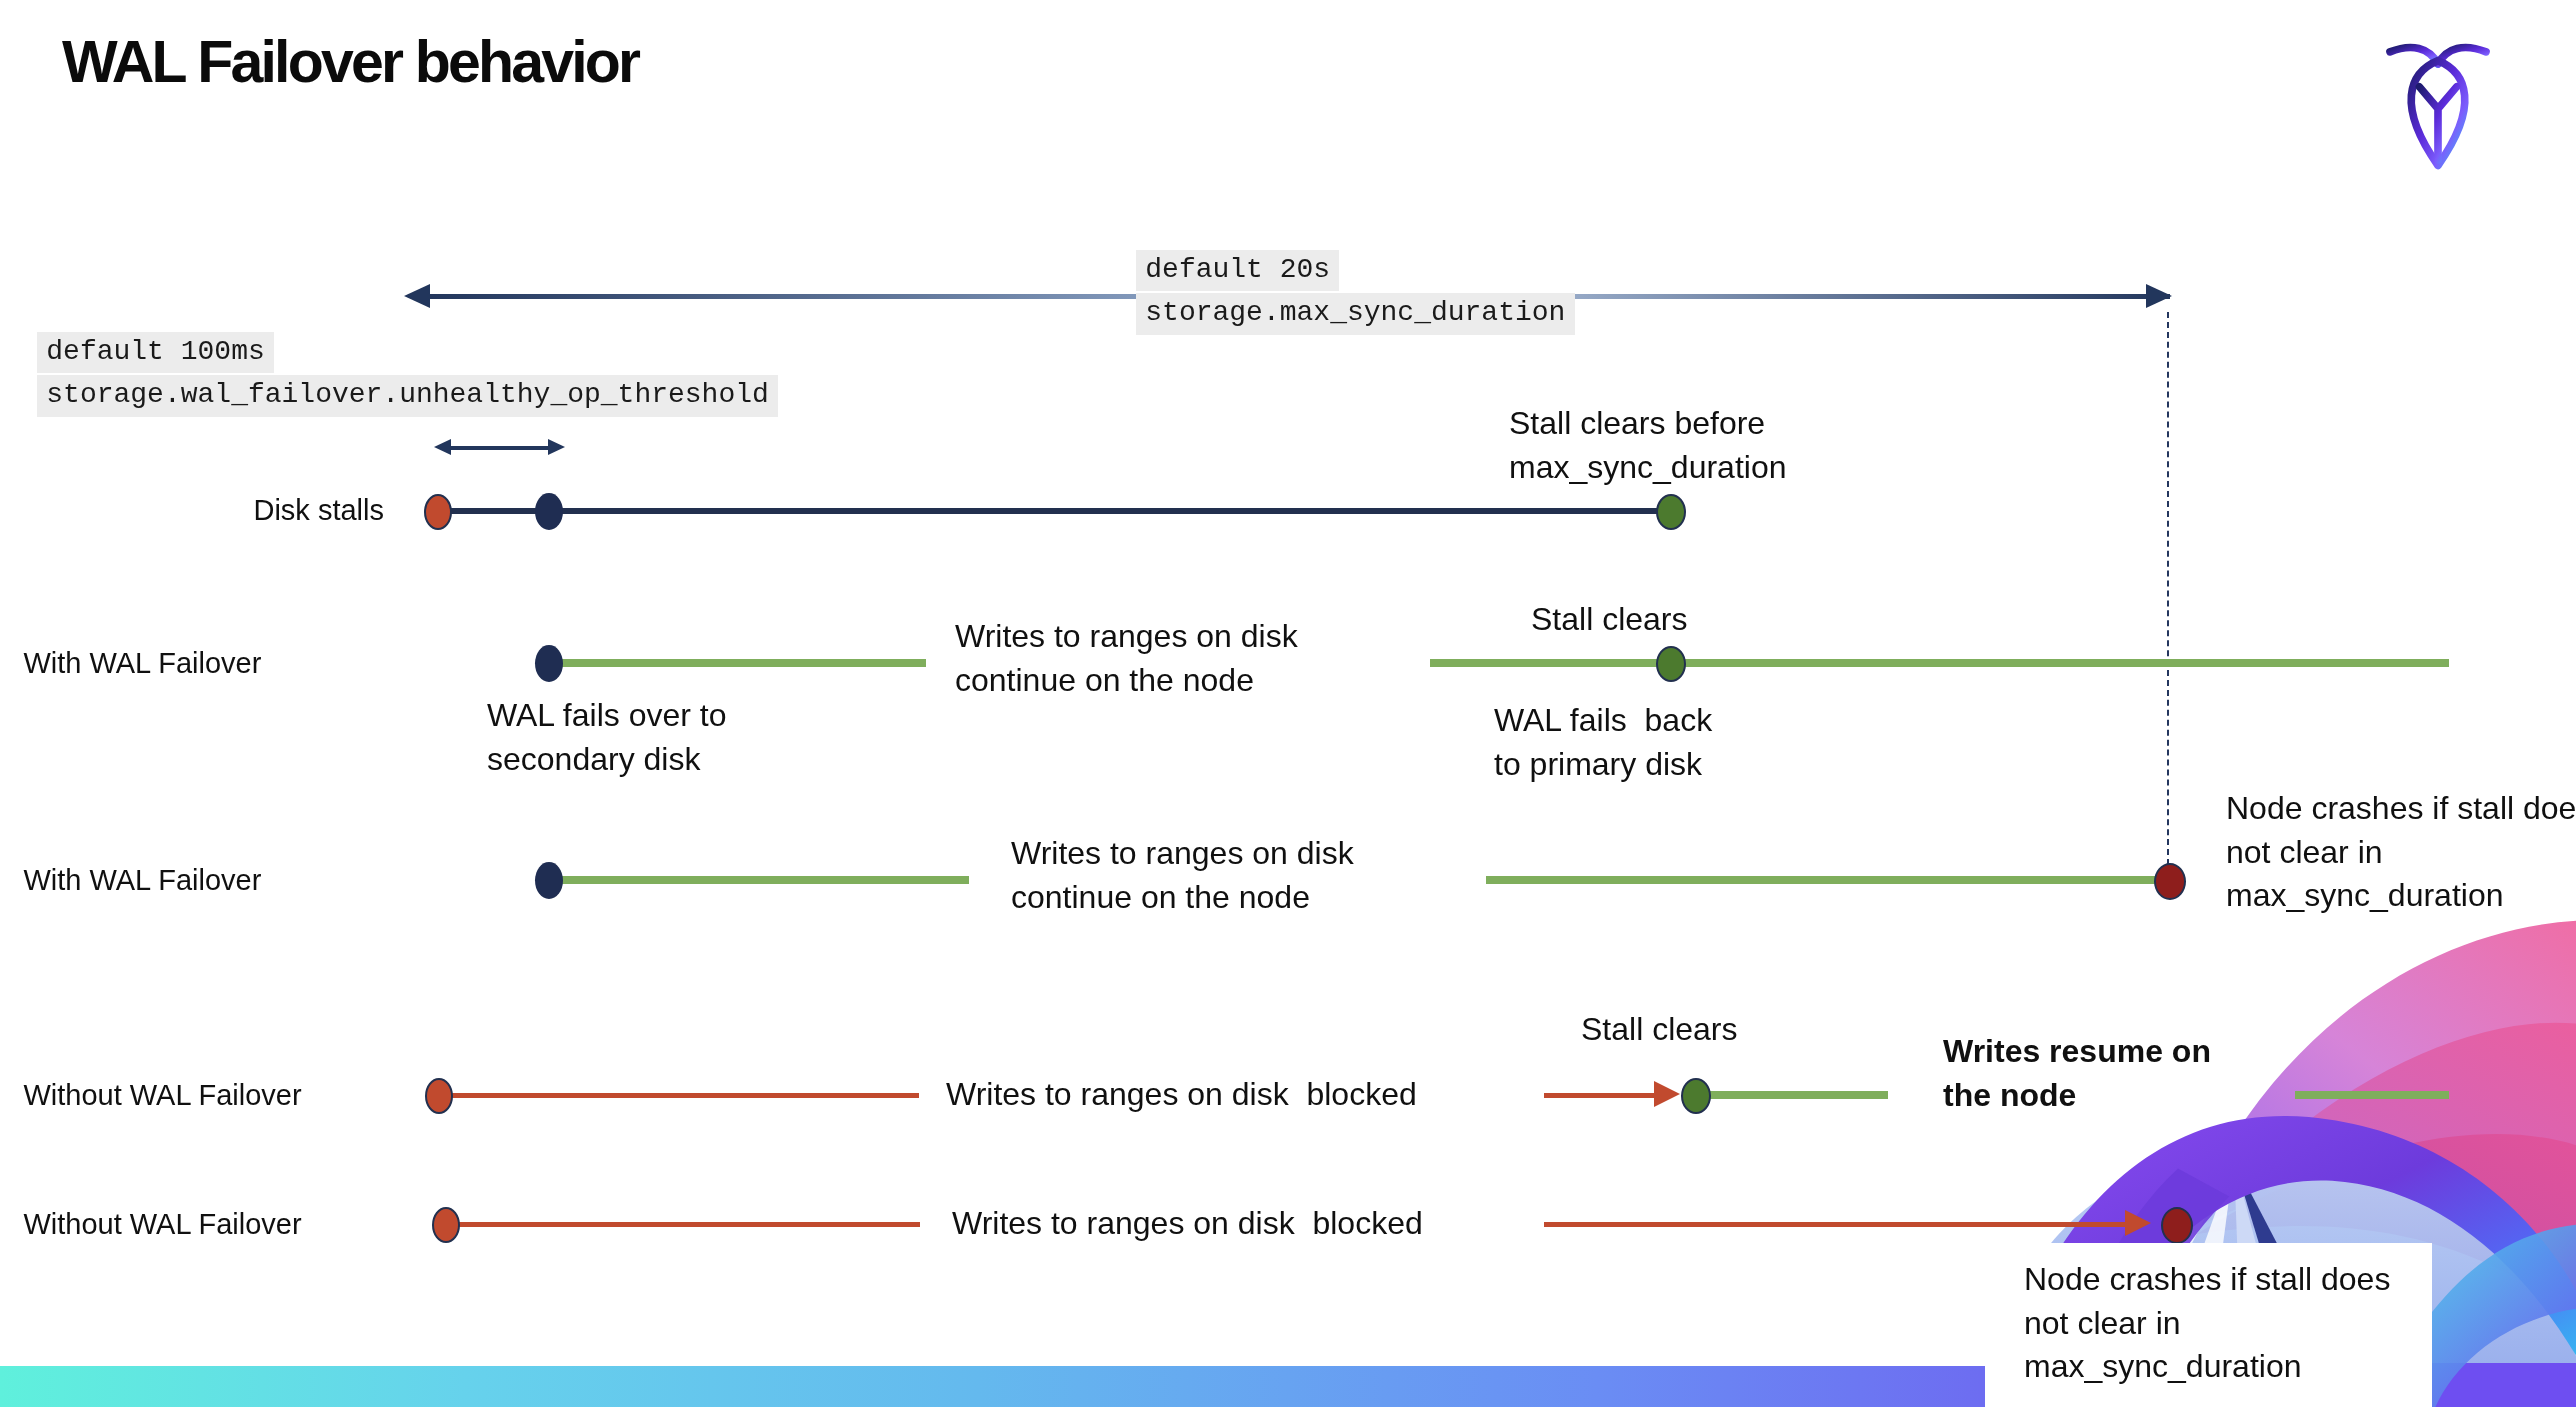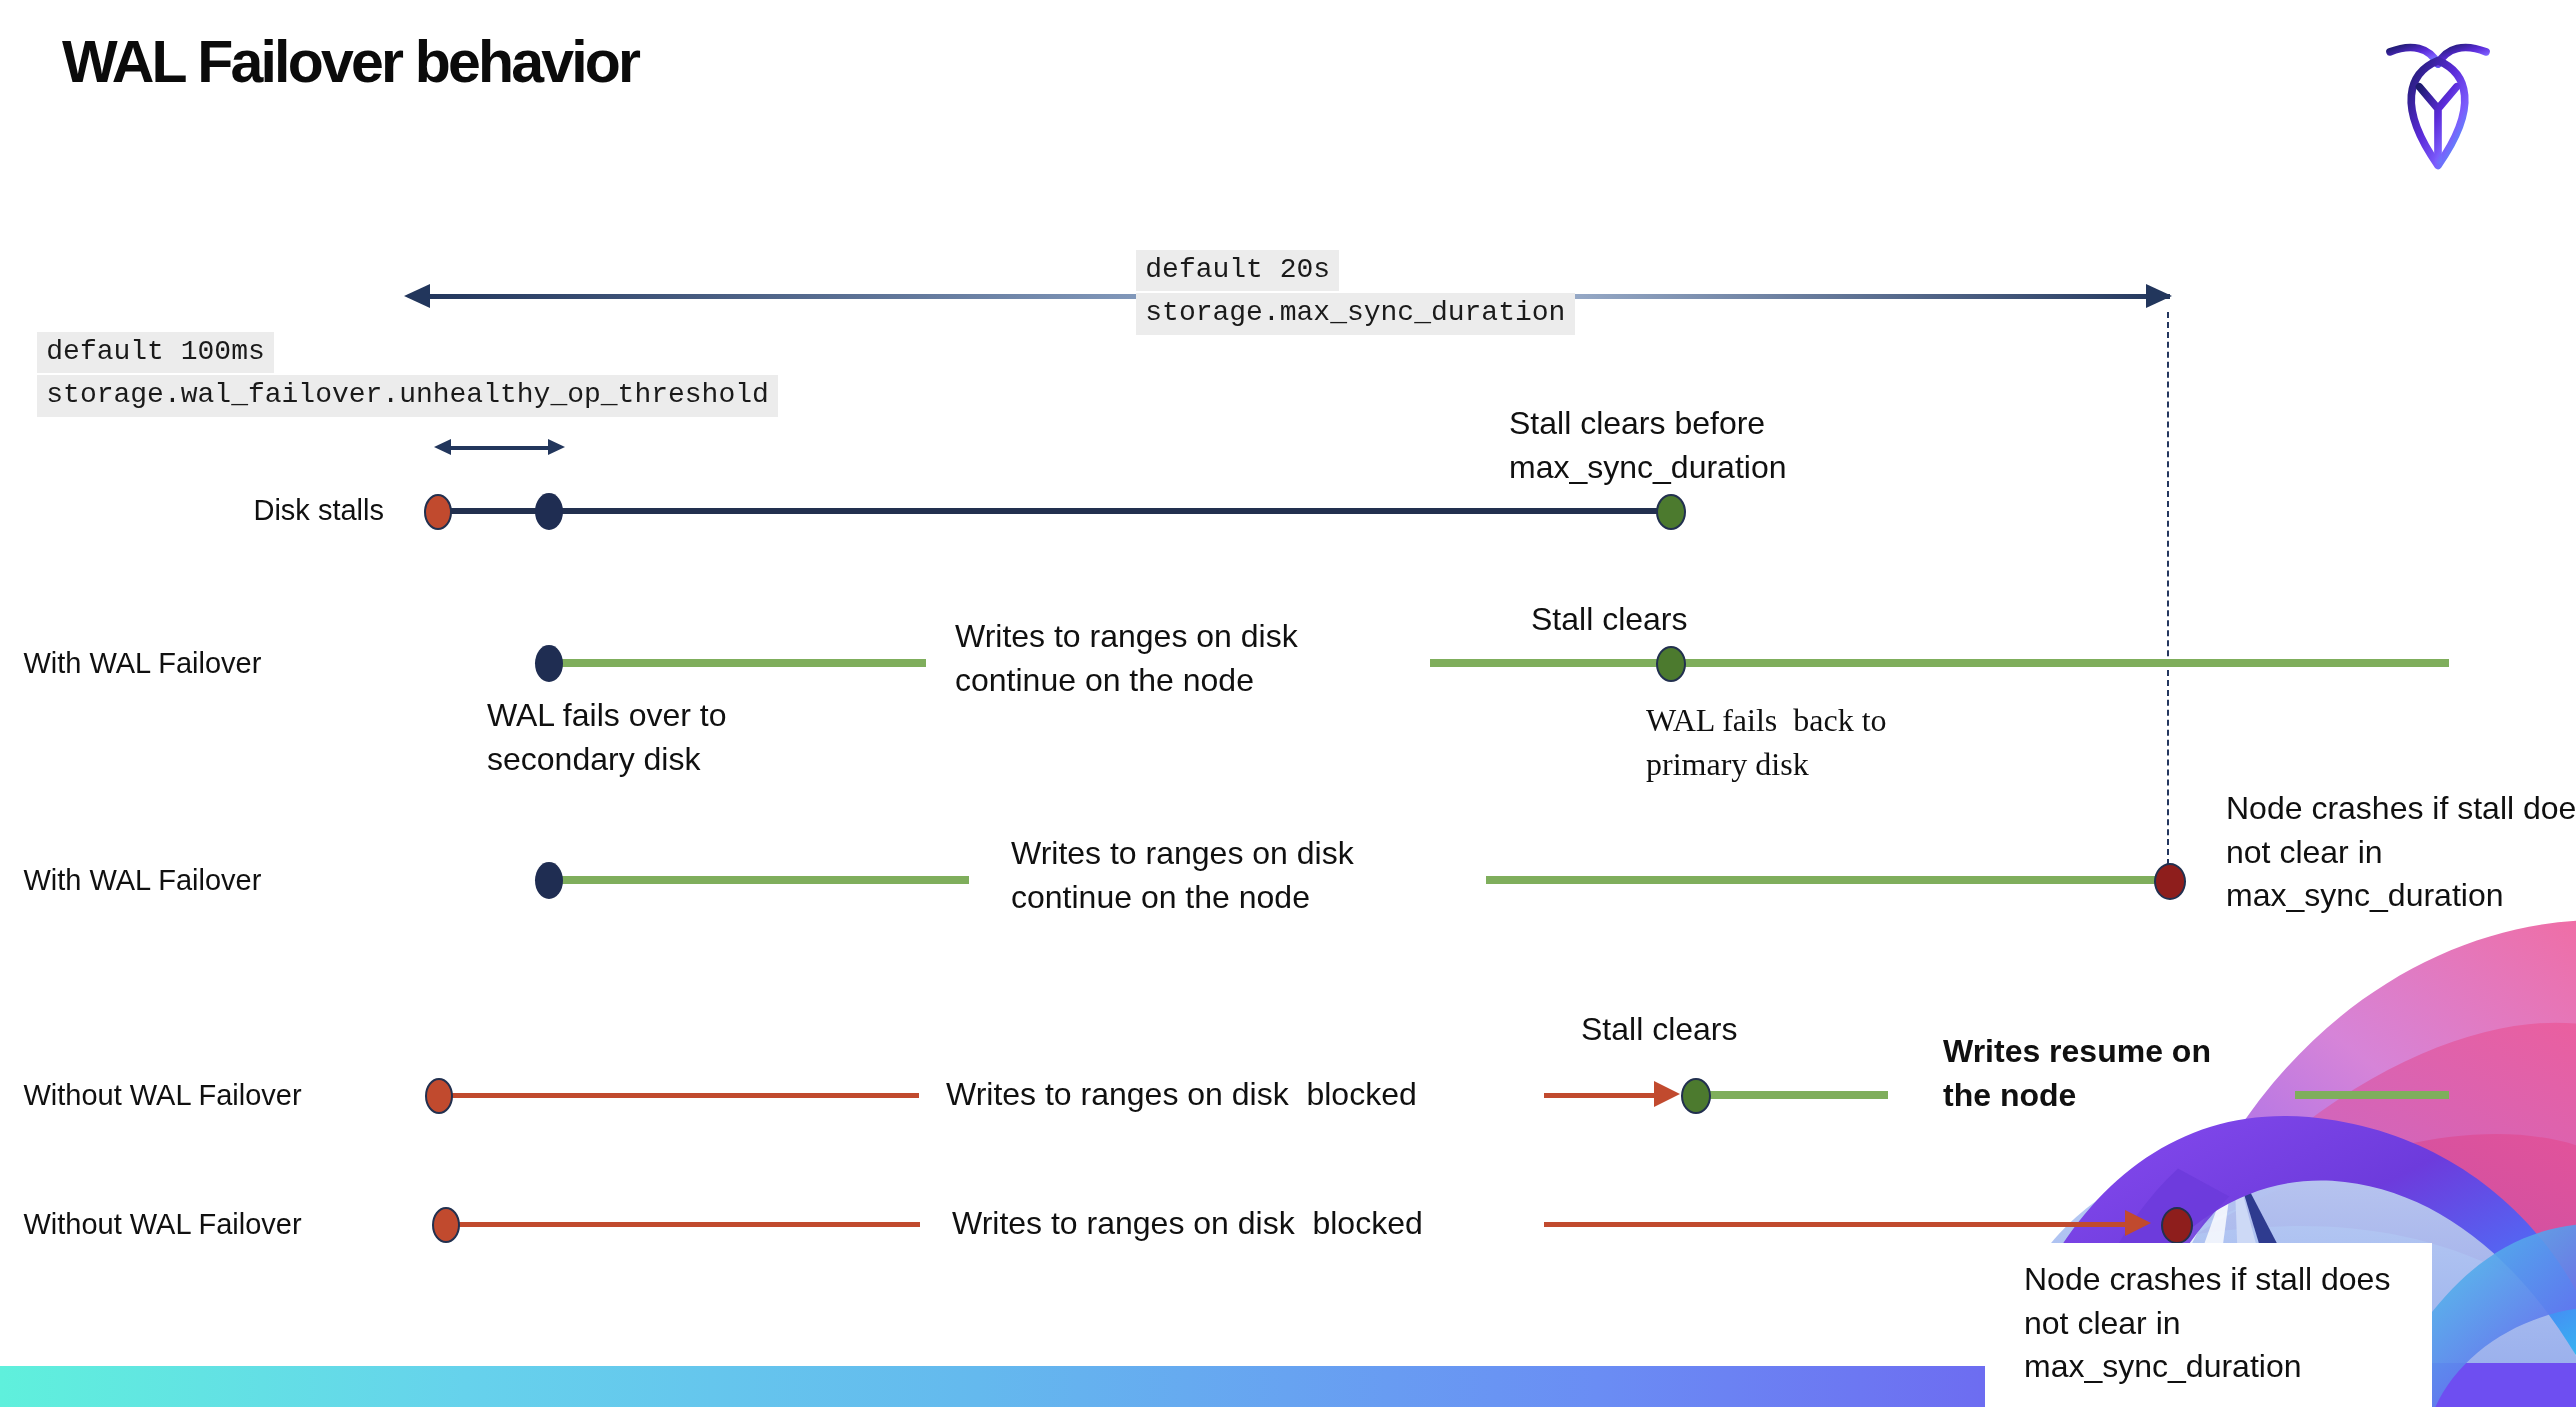--- a/index.html
+++ b/index.html
@@ -112,21 +112,21 @@
   <div class="ann" style="left:1509px;top:402px;width:374px;">Stall clears before max_sync_duration</div>
 
   <div class="row-label" style="left:23.4px;top:647px;">With WAL Failover</div>
   <div class="dot navy" style="left:535px;top:645px;"></div>
   <div class="hline green-line" style="left:561px;top:659px;width:365px;"></div>
   <div class="ann" style="left:955px;top:615px;width:393px;">Writes to ranges on disk continue on the node</div>
   <div class="hline green-line" style="left:1430px;top:659px;width:1019px;"></div>
   <div class="dot green" style="left:1656px;top:646px;"></div>
   <div class="ann" style="left:1531px;top:598px;width:280px;">Stall clears</div>
   <div class="ann" style="left:487px;top:694px;width:280px;">WAL fails over to secondary disk</div>
-  <div class="ann" style="left:1646px;top:699px;width:243px;font-family:Liberation Serif, serif;">WAL fails  back to primary disk</div>
+  <div class="ann" style="left:1494px;top:699px;width:243px;">WAL fails  back to primary disk</div>
 
   <div class="row-label" style="left:23.4px;top:864px;">With WAL Failover</div>
   <div class="dot navy" style="left:535px;top:862px;"></div>
   <div class="hline green-line" style="left:561px;top:876px;width:408px;"></div>
   <div class="ann" style="left:1011px;top:832px;width:393px;">Writes to ranges on disk continue on the node</div>
   <div class="hline green-line" style="left:1486px;top:876px;width:682px;"></div>
   <div class="dot darkred" style="left:2154px;top:863px;"></div>
   <div class="ann left" style="left:2226px;top:787px;width:374px;">Node crashes if stall does not clear in max_sync_duration</div>
 
   <div class="row-label" style="left:23.4px;top:1079px;">Without WAL Failover</div>

